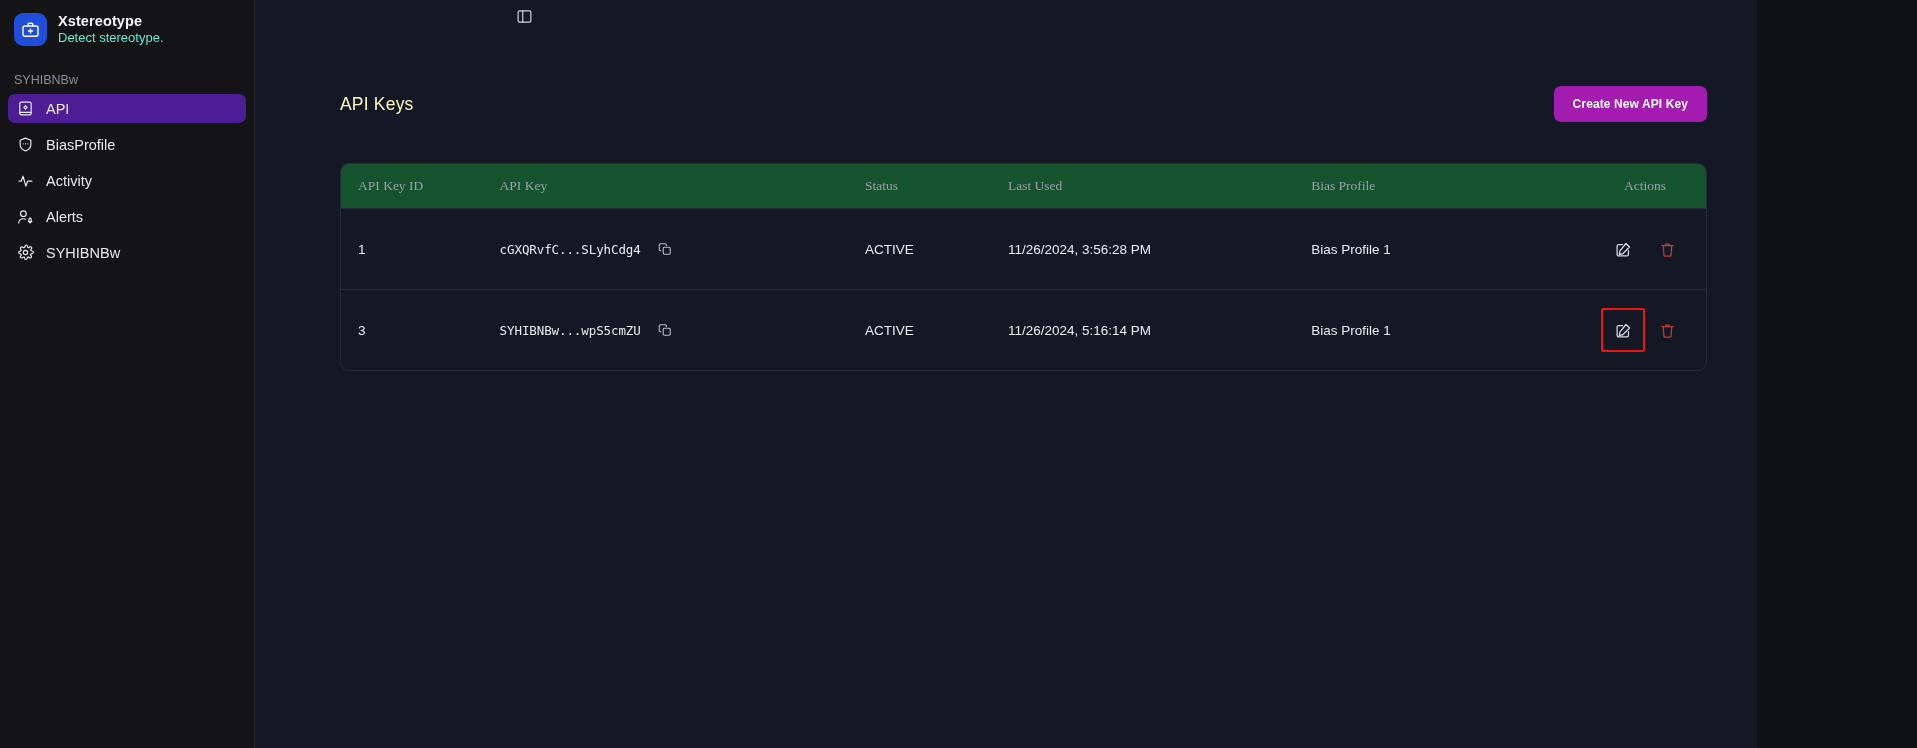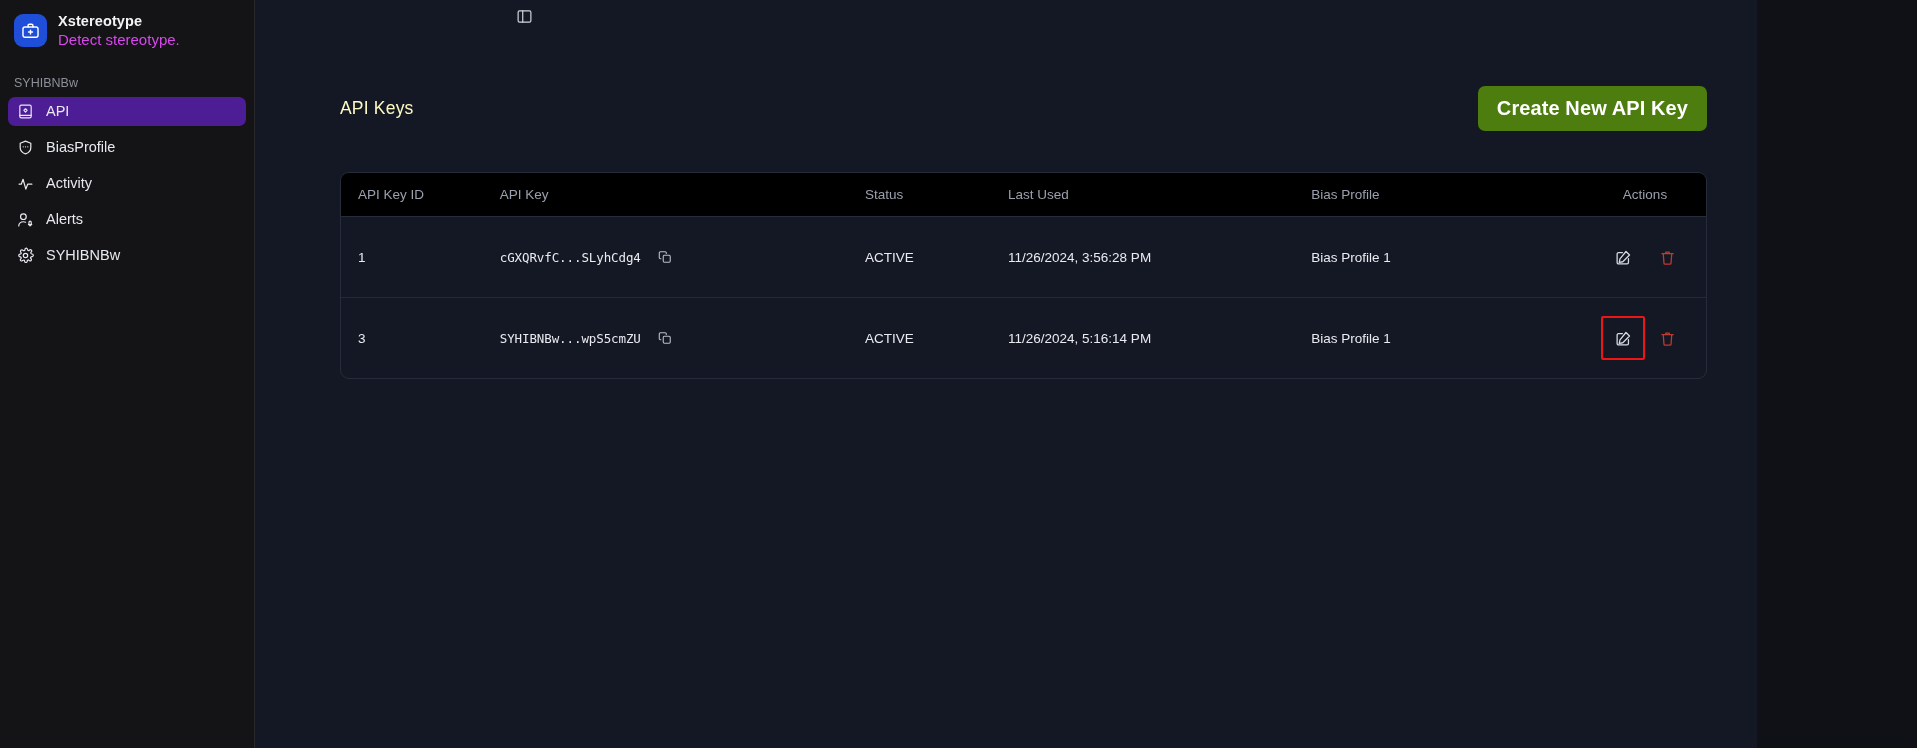--- a/index.html
+++ b/index.html
@@ -27,21 +27,21 @@
     width: 33px; height: 33px; border-radius: 9px;
     background: #1f4fd8;
     display: flex; align-items: center; justify-content: center;
     flex: 0 0 33px;
   }
   .brand-text { display: flex; flex-direction: column; justify-content: center; }
   .brand-title {
     font-size: 14.5px; font-weight: bold; color: #f2f3f5; line-height: 1.25;
     letter-spacing: .1px;
   }
-  .brand-sub { font-size: 15px; color: #d946ef; line-height: 1.3; }
+  .brand-sub { font-size: 13px; color: #5eead4; line-height: 1.3; }
 
   .section-label {
     font-size: 12.5px; color: #8b8f99;
     padding: 14px 0 7px 14px;
   }
   .nav { padding: 0 8px; }
   .nav-item {
     display: flex; align-items: center; gap: 12px;
     height: 29px; padding: 0 9px; border-radius: 7px;
     color: #e7e9ee; font-size: 14.5px;
@@ -60,35 +60,35 @@
     display: flex; align-items: center; justify-content: center;
     cursor: pointer;
   }
   .content { padding: 86px 50px 0 85px; }
   .content-head {
     display: flex; align-items: center; justify-content: space-between;
     margin-bottom: 41px;
   }
   .page-title { font-size: 17.5px; color: #fef9c3; font-weight: normal; letter-spacing: .2px; }
   .btn-primary {
-    background: #4d7c0f; color: #ffffff;
+    background: #a21caf; color: #ffffff;
     border: none; border-radius: 7px;
     font-family: "Liberation Sans", sans-serif;
-    font-size: 20px; font-weight: bold;
+    font-size: 12px; font-weight: bold;
     padding: 11px 19px; cursor: pointer;
     letter-spacing: .1px;
   }
 
   
   .table-card {
     border: 1px solid #262c3b; border-radius: 9px;
     overflow: hidden; background: #141824;
   }
   table { width: 100%; border-collapse: collapse; }
-  thead tr { background: #000000; }
+  thead tr { background: #14532d; font-family: Liberation Serif, serif; }
   th {
     text-align: left; font-size: 13.5px; font-weight: normal; color: #9aa0ad;
     padding: 14px 0 14px 0; border-bottom: 1px solid #262c3b;
   }
   td {
     font-size: 13.5px; color: #e9ebf0;
     padding: 18px 0; border-bottom: 1px solid #232938;
     vertical-align: middle;
   }
   tbody tr:last-child td { border-bottom: none; }

